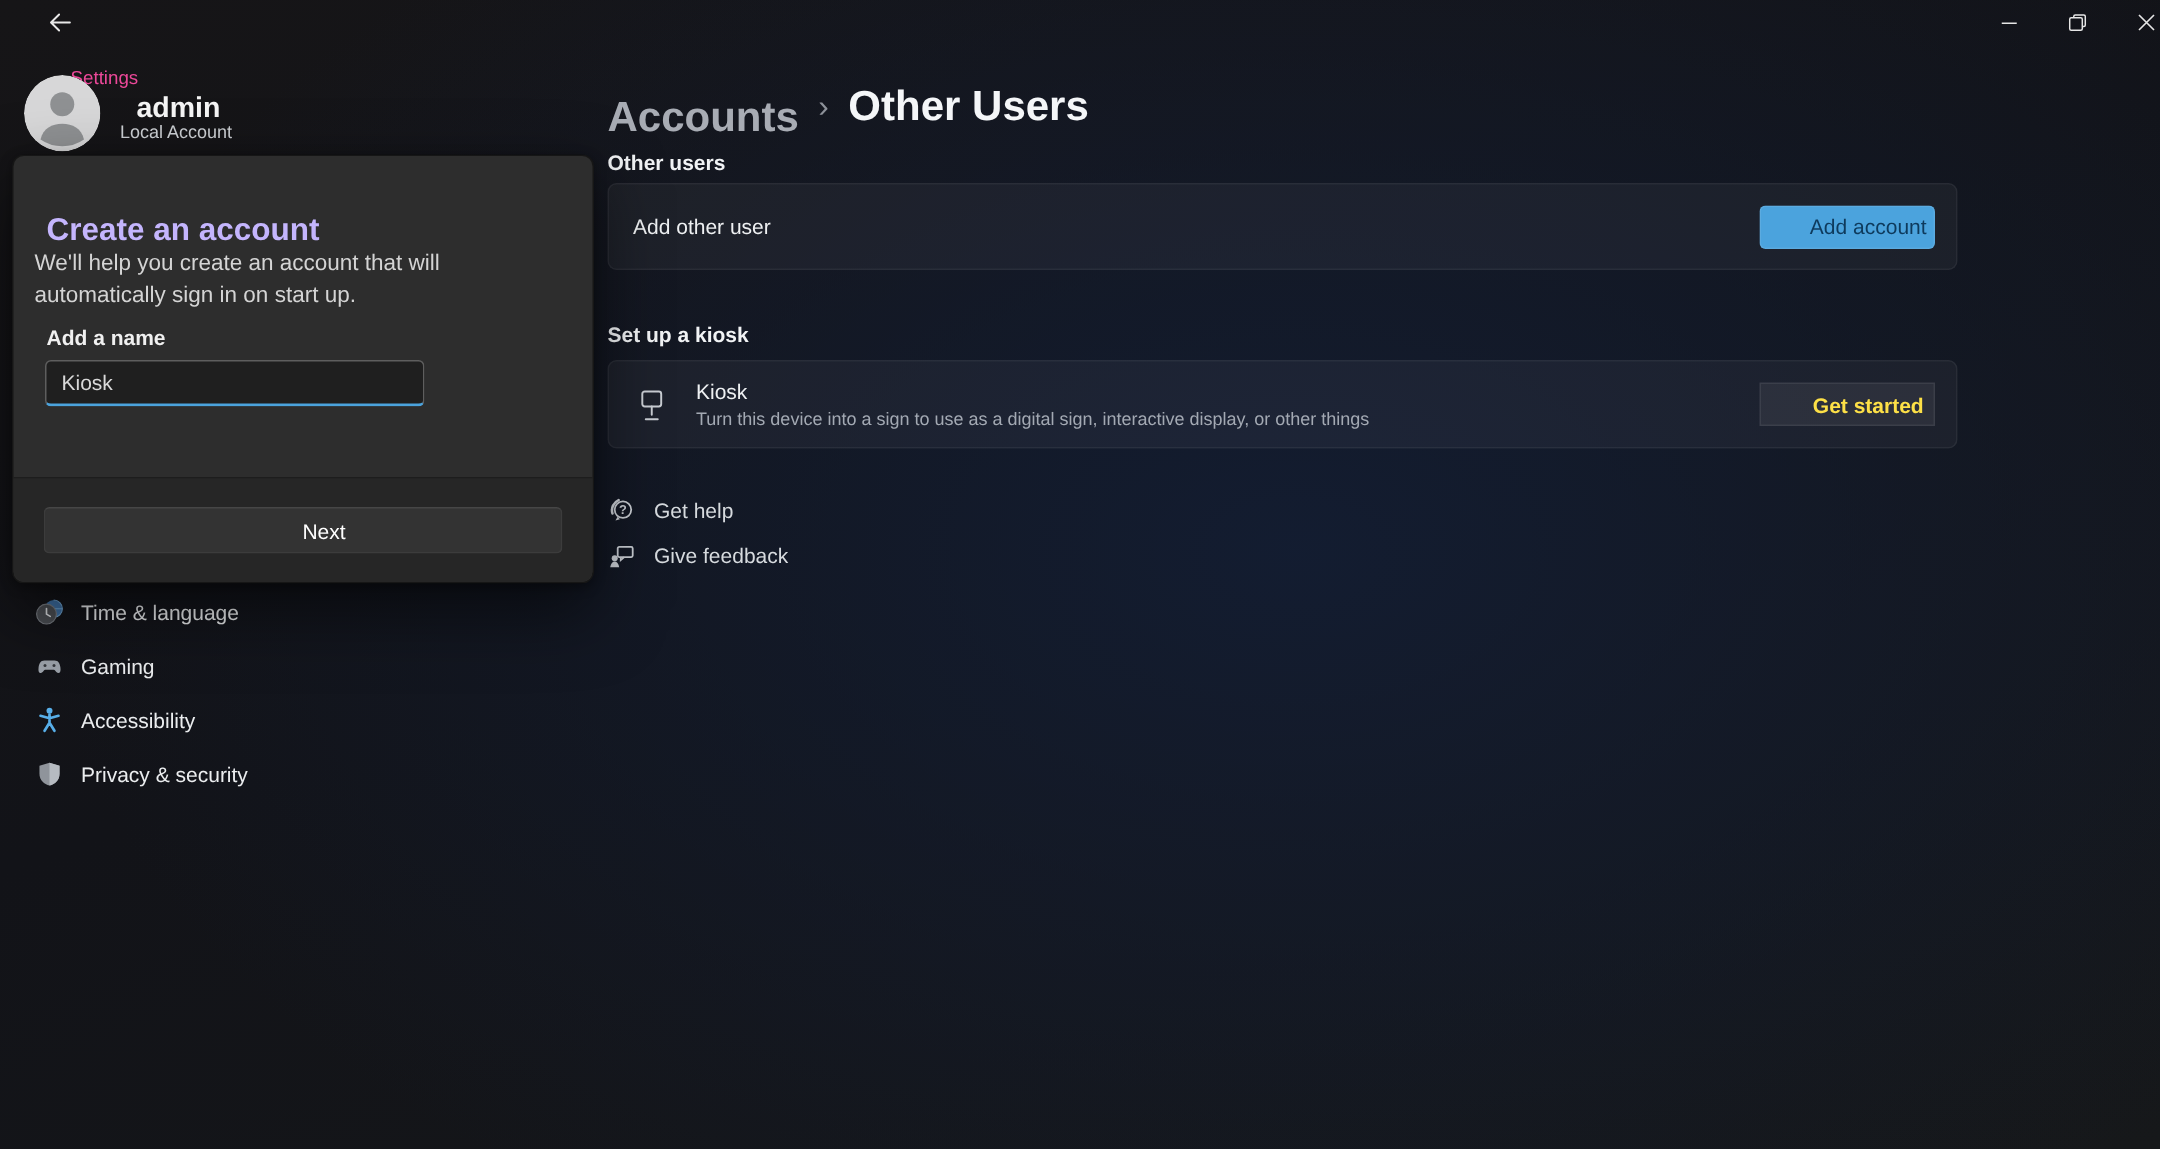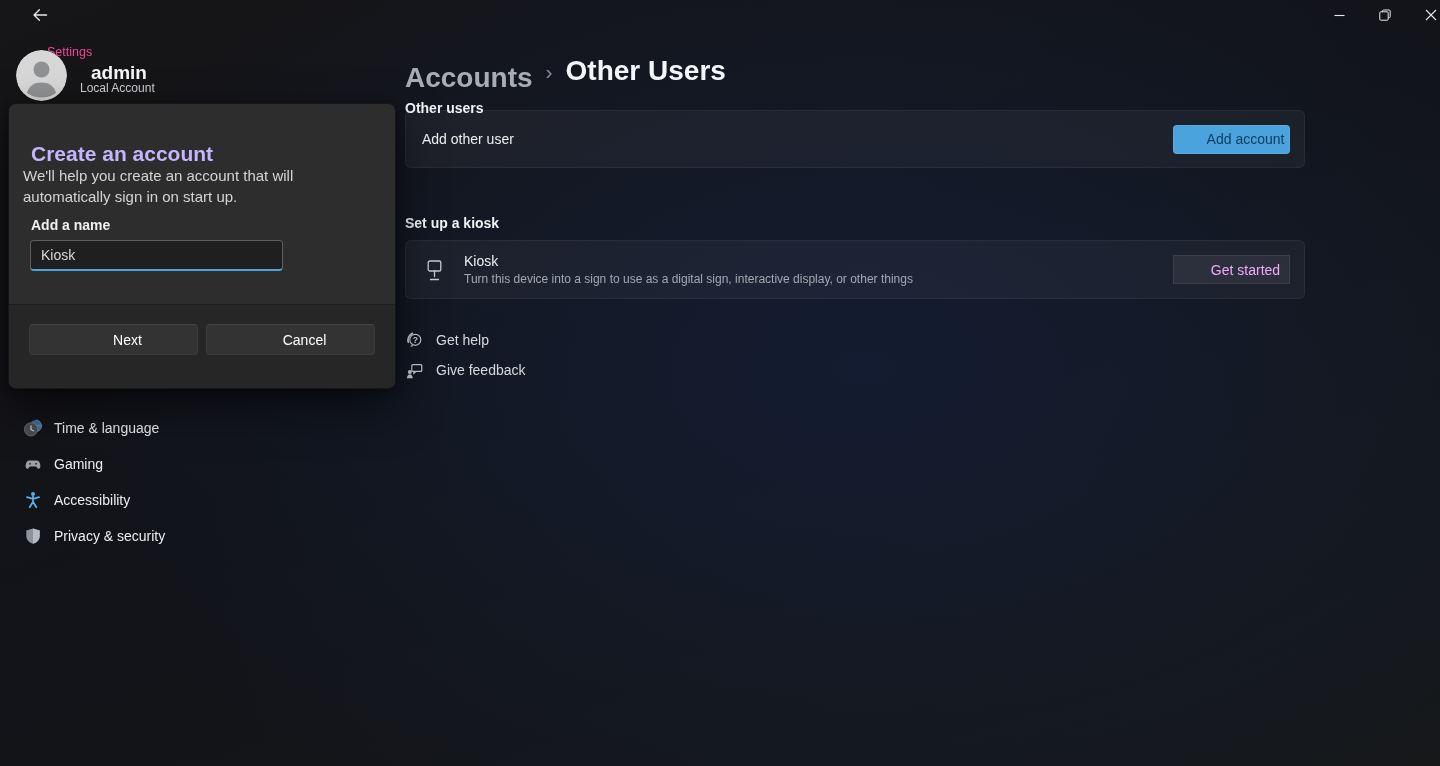--- a/index.html
+++ b/index.html
@@ -22,70 +22,70 @@
   .window-controls { position:absolute; right:0; top:0; display:flex; }
   .winbtn { width:46px; height:32px; display:flex; align-items:center; justify-content:center; }
 
   
   .profile { position:absolute; left:16px; top:50px; width:260px; height:52px; }
   .avatar { position:absolute; left:0; top:0; width:51px; height:51px; border-radius:50%; overflow:hidden; }
   .profile-name { position:absolute; left:64px; top:12px; font-size:19px; font-weight:bold; color:#f5f5f5;margin-left:11px; }
   .profile-type { position:absolute; left:64px; top:31px; font-size:12px; color:#cdd0d4; }
 
   
-  .nav { position:absolute; left:5px; top:390px; width:290px;margin-top:20px; }
+  .nav { position:absolute; left:5px; top:390px; width:290px; }
   .nav-item { height:36px; display:flex; align-items:center; padding-left:19px; gap:12px; border-radius:4px; font-size:14px; color:#ebedef; }
   .nav-icon { width:18px; height:18px; flex:0 0 18px; display:flex; align-items:center; justify-content:center; }
 
   
   .main { position:absolute; left:405px; top:0; width:900px; height:766px; }
   .breadcrumb { position:absolute; left:0; top:47px; display:flex; align-items:center; gap:13px; font-size:28px; font-weight:600; }
   .crumb-parent { color:#a8acb4;margin-top:15px; }
   .crumb-sep { color:#8d9199; font-size:21px; font-weight:400; padding-top:3px; }
   .crumb-current { color:#f4f6f8; }
 
   .section-label { position:absolute; left:0; font-size:14px; font-weight:600; color:#f1f3f5; }
   #label-other { top:100px; }
   #label-kiosk { top:215px; }
 
   .card { position:absolute; left:0; width:900px; background:rgba(255,255,255,0.045);
           border:1px solid rgba(255,255,255,0.055); border-radius:6px;
           display:flex; align-items:center; }
-  #card-add-user { top:110px; height:58px; padding:0 14px 0 16px;gap:34px; }
+  #card-add-user { top:122px; height:58px; padding:0 14px 0 16px;gap:34px; }
   #card-kiosk   { top:240px; height:59px; padding:0 14px 0 12px; gap:14px; }
   .card-title { font-size:14px; color:#eef0f2; }
   .card-grow { flex:1; }
   .kiosk-icon-box { width:32px; display:flex; align-items:center; justify-content:center; }
   .kiosk-text .card-title { margin-bottom:3px; }
   .card-desc { font-size:12px; color:#a3a9b3; }
 
   .accent-btn { width:117px; height:29px; border-radius:4px; font-size:14px;
                 background:var(--accent,#4BA3DD); color:var(--on-accent,#0E3A5C);
                 display:flex; align-items:center; justify-content:center;
                 border:1px solid rgba(255,255,255,0.09); }
-  .ghost-btn { width:117px; height:29px; border-radius:0; font-size:14px; color:#f0abfc;
+  .ghost-btn { width:117px; height:29px; border-radius:0; font-size:14px; color:#fde047;
                background:rgba(255,255,255,0.066); border:1px solid rgba(255,255,255,0.075);
-               display:flex; align-items:center; justify-content:center; }
+               display:flex; align-items:center; justify-content:center;font-weight:bold; }
 
   .links { position:absolute; left:1px; top:325px; }
   .link-row { display:flex; align-items:center; gap:13px; height:30px; font-size:14px; color:#d6dade; cursor:pointer; width:max-content; }
   .link-icon { width:17px; height:17px; display:flex; align-items:center; justify-content:center; }
 
   
   .dialog { position:absolute; left:8px; top:103px; width:388px; height:286px;
             background:#2d2d2d; border:1px solid rgba(0,0,0,0.5); border-radius:8px;
             box-shadow:0 18px 46px rgba(0,0,0,0.55), 0 2px 8px rgba(0,0,0,0.35); }
   .dialog-title { position:absolute; left:22px; top:38px; font-size:21px; font-weight:700; color:#c4b5fd; }
   .dialog-desc { position:absolute; left:14px; top:61px; width:350px; font-size:15px; line-height:1.4; color:#d4d4d4; }
   .dialog-field-label { position:absolute; left:22px; top:113px; font-size:14px; font-weight:600; color:#f0f0f0; }
   .dialog-input { position:absolute; left:21px; top:136px; width:253px; height:31px;
                   background:#1f1f1f; border:1px solid #5e5e5e; border-bottom:2px solid var(--accent,#4BA3DD);
                   border-radius:4px; color:#d9d9d9; font-size:14px; padding:0 10px;
                   font-family:inherit; outline:none; }
-  .dialog-footer { position:absolute; left:0; right:0; bottom:0; height:84px; background:#262626;
+  .dialog-footer { position:absolute; left:0; right:0; bottom:0; height:70px; background:#262626;
                    border-top:1px solid #1d1d1d; border-radius:0 0 8px 8px;
                    display:flex; gap:8px; padding:19px 20px; }
   .dialog-btn { flex:1; height:31px; background:#333333; border:1px solid #3c3c3c; border-top-color:#464646;
                 border-radius:4px; color:#ffffff; font-size:14px;
                 display:flex; align-items:center; justify-content:center; }
 </style>
 </head>
 <body>
 
 <div class="app">
@@ -235,17 +235,16 @@
     </div>
   </div>
 
   <div class="dialog">
     <div class="dialog-title">Create an account</div>
     <div class="dialog-desc">We'll help you create an account that will automatically sign in on start up.</div>
     <div class="dialog-field-label">Add a name</div>
     <input class="dialog-input" type="text" value="Kiosk" style="">
     <div class="dialog-footer">
       <button class="dialog-btn">Next</button>
-      <button class="dialog-btn">Cancel</button>
     </div>
   </div>
 
 </div>
 
 </body></html>

